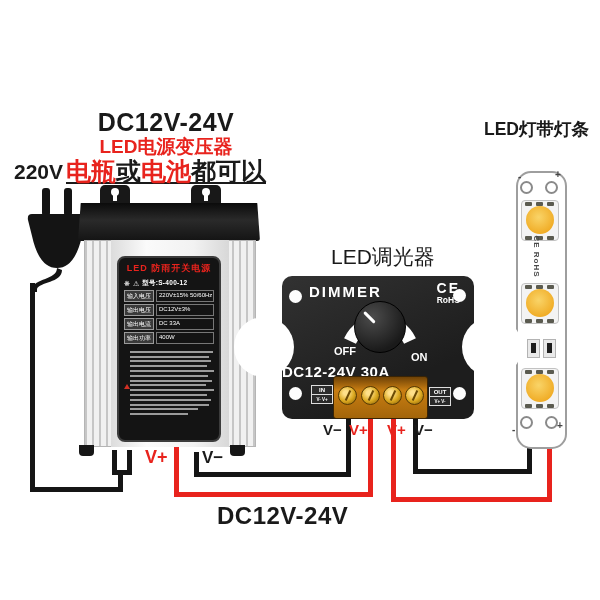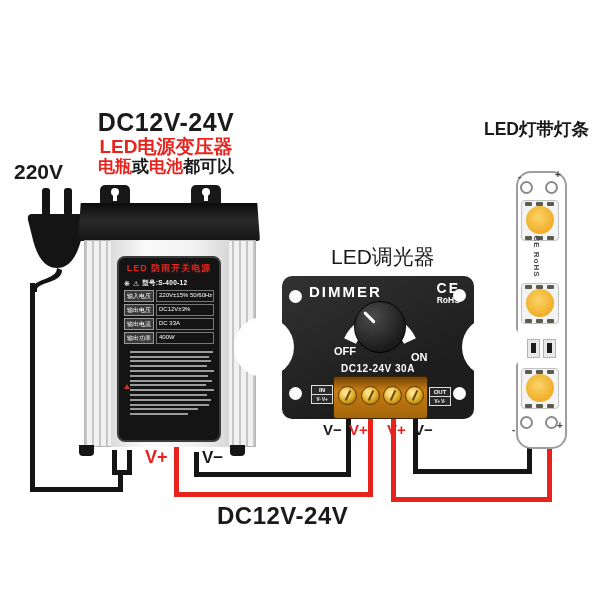--- a/index.html
+++ b/index.html
@@ -6,21 +6,21 @@
   #canvas{position:relative;width:600px;height:600px;background:#fff;overflow:hidden;
           font-family:"Liberation Sans","DejaVu Sans",sans-serif;color:#1a1a1a;}
   .abs{position:absolute;}
   .ctr{text-align:center;}
   .red{color:#e8231d;}
   .blk{color:#1a1a1a;}
   
   #headline{left:60px;top:108px;width:212px;line-height:1.12;}
   #headline .l1{font-size:25px;font-weight:bold;letter-spacing:.5px;}
   #headline .l2{font-size:19px;font-weight:bold;}
-  #headline .l3{font-size:17px;font-weight:bold;}
+  #headline .l3{font-size:25px;font-weight:bold;text-decoration:underline;}
   
   #v220{left:14px;top:160px;font-size:21px;font-weight:bold;}
   
   .wire{position:absolute;background:#151515;z-index:1;}
   .wire.r{background:#e8231d;}
   
   .tab{position:absolute;width:30px;height:19px;background:#181818;border-radius:5px 5px 0 0;z-index:2;}
   .tab .kh{position:absolute;left:11px;top:3px;width:8px;height:8px;background:#fff;border-radius:50%;}
   .tab .ks{position:absolute;left:13px;top:8px;width:4px;height:8px;background:#fff;}
   #psu-cap{left:78px;top:203px;width:182px;height:38px;background:linear-gradient(180deg,#0b0b0b,#2a2a2a 45%,#141414);
@@ -53,21 +53,21 @@
   #dim-inner{left:282px;top:276px;width:192px;height:172px;z-index:4;}
   .hole{position:absolute;width:13px;height:13px;background:#fdfdfd;border-radius:50%;}
   #dim-brand{position:absolute;left:27px;top:7px;color:#fff;font-size:15px;font-weight:bold;letter-spacing:2px;}
   #dim-cert{position:absolute;right:14px;top:5px;color:#fff;text-align:center;line-height:1;}
   #dim-cert .ce{font-size:14px;font-weight:bold;letter-spacing:2px;}
   #dim-cert .rohs{font-size:8.5px;font-weight:bold;margin-top:1px;}
   #knob{position:absolute;left:72px;top:25px;width:52px;height:52px;border-radius:50%;
         background:radial-gradient(circle at 35% 30%,#4c4c4c,#1a1a1a 72%);border:1px solid #000;box-sizing:border-box;}
   #pointer{position:absolute;left:86px;top:34px;width:2.5px;height:15px;background:#fff;border-radius:2px;transform:rotate(-45deg);}
   .offon{position:absolute;color:#fff;font-size:11px;font-weight:bold;}
-  #dim-rating{position:absolute;left:0;top:87px;width:100%;text-align:center;color:#fff;font-size:10px;font-weight:bold;letter-spacing:.5px;}
+  #dim-rating{position:absolute;left:0;top:87px;width:100%;color:#fff;font-size:15px;font-weight:bold;letter-spacing:.5px;}
   #tblock{position:absolute;left:51px;top:100px;width:95px;height:43px;border-radius:3px;
           background:linear-gradient(180deg,#6e4206,#c87d12 32%,#a3650a);border:1.5px solid #3a2404;box-sizing:border-box;}
   .screw{position:absolute;top:9px;width:19px;height:19px;border-radius:50%;
          background:radial-gradient(circle at 40% 35%,#ffe08a 15%,#dba81f 55%,#7a5205);border:1px solid #553a04;box-sizing:border-box;}
   .screw i{position:absolute;left:8px;top:3px;width:2px;height:11px;background:#6b4a05;transform:rotate(25deg);}
   .pinbox{position:absolute;color:#fff;text-align:center;border:1px solid #ddd;background:rgba(255,255,255,.05);}
   .pinbox .r1{font-size:6px;font-weight:bold;border-bottom:1px solid #ddd;padding:1px 0;}
   .pinbox .r2{font-size:4.5px;font-weight:bold;padding:1.5px 0;}
   .wl{position:absolute;font-size:15px;font-weight:bold;z-index:4;}
   

